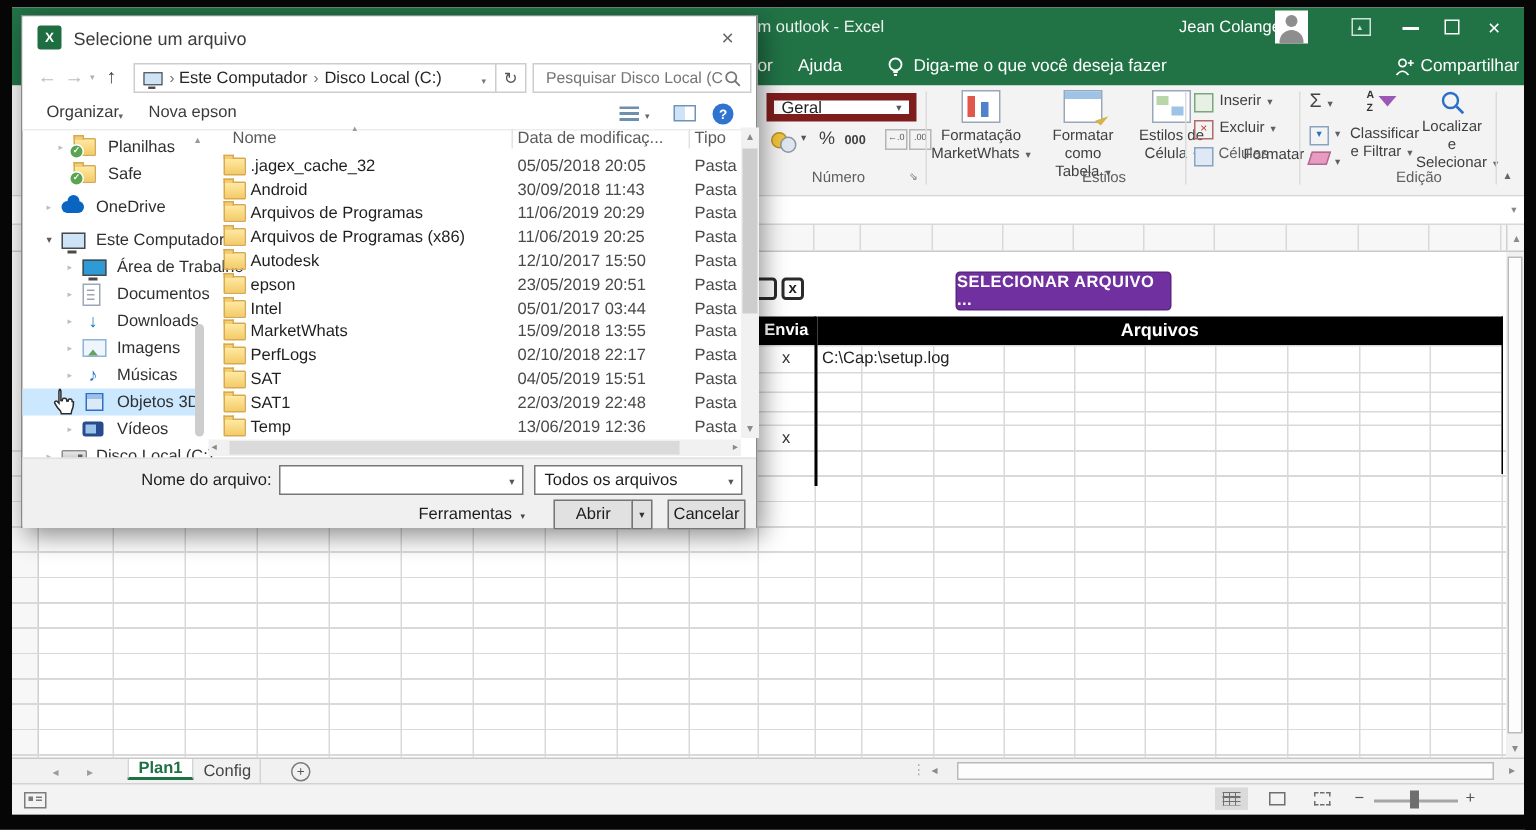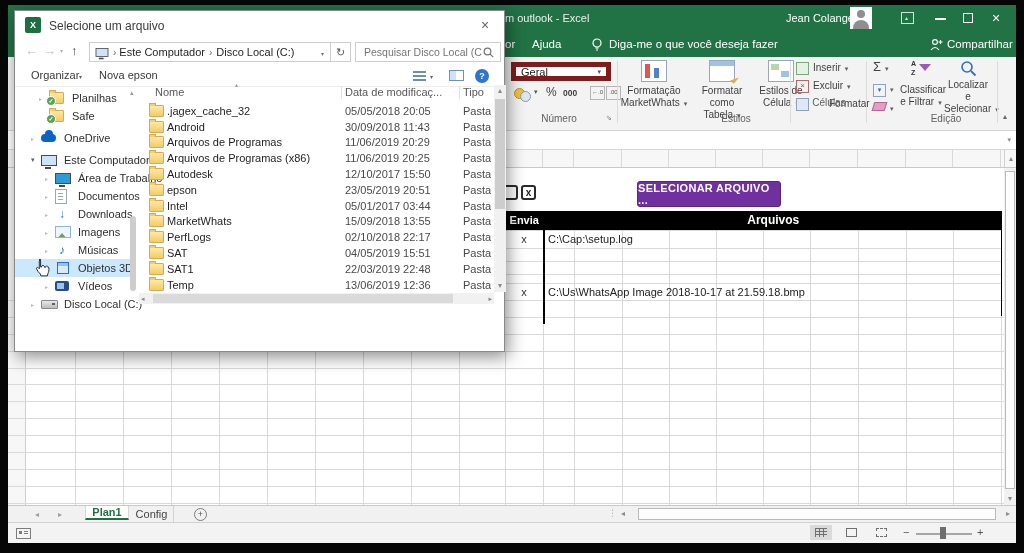--- a/index.html
+++ b/index.html
@@ -297,21 +297,20 @@
     <div class="a purplebtn" style="left:629px;top:13px;width:142px;height:24px;">SELECIONAR ARQUIVO ...</div>
 
     <div class="a blackhdr r" style="left:497px;top:43px;width:38.5px;height:18.5px;justify-content:center;">Envia</div>
     <div class="a blackhdr r" style="left:536.5px;top:43px;width:457.5px;height:18.5px;justify-content:center;font-size:12px;">Arquivos</div>
     <div class="a" style="left:535px;top:43px;width:1.5px;height:113px;background:#000;"></div>
     <div class="a" style="left:992.5px;top:43px;width:1.5px;height:105px;background:#000;"></div>
 
     <div class="a cellx" style="left:497px;top:65px;width:38px;">x</div>
     <div class="a pathtxt" style="left:540px;top:65px;">C:\Cap:\setup.log</div>
     <div class="a cellx" style="left:497px;top:118px;width:38px;">x</div>
-    <div class="a pathtxt" style="left:540px;top:118px;">C:\Us\WhatsApp Image 2018-10-17 at 21.59.18.bmp</div>
   </div>
 
   <div class="a sbtrack" style="left:996px;top:163px;width:12px;height:337px;">
     <div class="sbthumb" style="position:absolute;left:1px;top:3px;width:10px;height:318px;"></div>
     <div class="sbarrow" style="position:absolute;left:0;bottom:0;width:12px;">▾</div>
   </div>
 
   <div class="a tabstrip">
     <span class="a" style="left:27px;top:4px;font-size:8px;color:#9c9c9c;">◂</span>
     <span class="a" style="left:50px;top:4px;font-size:8px;color:#9c9c9c;">▸</span>
@@ -592,20 +591,38 @@
       <div style="position:absolute;left:1px;top:14px;width:10px;height:110px;background:#cdcdcd;"></div>
       <div class="sbarrow" style="position:absolute;bottom:0;width:12px;">▾</div>
     </div>
 
     <div class="a sbtrack" style="left:124px;top:282px;width:355px;height:11px;">
       <span class="sbarrow" style="position:absolute;left:2px;top:0;font-size:7px;">◂</span>
       <div style="position:absolute;left:14px;top:1px;width:300px;height:9px;background:#dadada;"></div>
       <span class="sbarrow" style="position:absolute;right:2px;top:0;font-size:7px;">▸</span>
     </div>
 
+    <div class="a" style="left:0;top:294px;width:100%;height:47px;background:#f0f0f0;border-top:1px solid #e2e2e2;box-sizing:border-box;">
+      <div class="a dtxt" style="left:0;top:8px;width:166px;text-align:right;color:#1c1c1c;">Nome do arquivo:</div>
+      <div class="a" style="left:171px;top:4px;width:163px;height:20px;background:#fff;border:1px solid #767676;box-sizing:border-box;">
+        <input style="border: none; outline: none; width: 138px; margin: 2px 0px 0px 4px; font-size: 11px; font-family: &quot;Liberation Sans&quot;, sans-serif; background: transparent;">
+        <span class="a" style="right:5px;top:6px;font-size:7px;color:#555;">▾</span>
+      </div>
+      <div class="a r" style="left:341px;top:4px;width:139px;height:20px;background:#fff;border:1px solid #767676;box-sizing:border-box;">
+        <span class="dtxt" style="margin-left:6px;color:#1c1c1c;">Todos os arquivos</span>
+        <span class="a" style="right:5px;top:6px;font-size:7px;color:#555;">▾</span>
+      </div>
+      <span class="a dtxt" style="left:264px;top:31px;color:#1c1c1c;">Ferramentas</span>
+      <span class="a" style="left:332px;top:34px;font-size:6px;color:#444;">▾</span>
+      <div class="a wbtn" style="left:354px;top:27px;width:53px;height:20px;">Abrir</div>
+      <div class="a wbtn" style="left:406px;top:27px;width:14px;height:20px;border-left:1px solid #757575;">
+            <span style="font-size:7px;color:#333;">▾</span>
+          </div>
+      <div class="a wbtn" style="left:430px;top:27px;width:52px;height:20px;">Cancelar</div>
+    </div>
   </div>
 
   <svg class="a" style="left:26px;top:253px;z-index:60;" width="16" height="21" viewBox="0 0 16 21">
     <path d="M5.2 1.6c.8 0 1.4.6 1.4 1.4v6l.9.1.2-1c.1-.8 2.6-.7 2.7.1l.1 1.1.9.1.2-.9c.2-.8 2.3-.6 2.4.2l.1 1 .9.2c0 2.5-.3 4.4-1.2 5.9l-.4 2.1H6.9l-.5-1.8c-1.7-1.5-3-3.5-3.9-5.3-.5-1 .9-1.9 1.7-1.1l1.1 1.1V3c0-.8.6-1.4 1.4-1.4z" fill="#fff" stroke="#2b2b2b" stroke-width="1"></path>
   </svg>
 
 </div>
 </div>
 
 </body></html>

